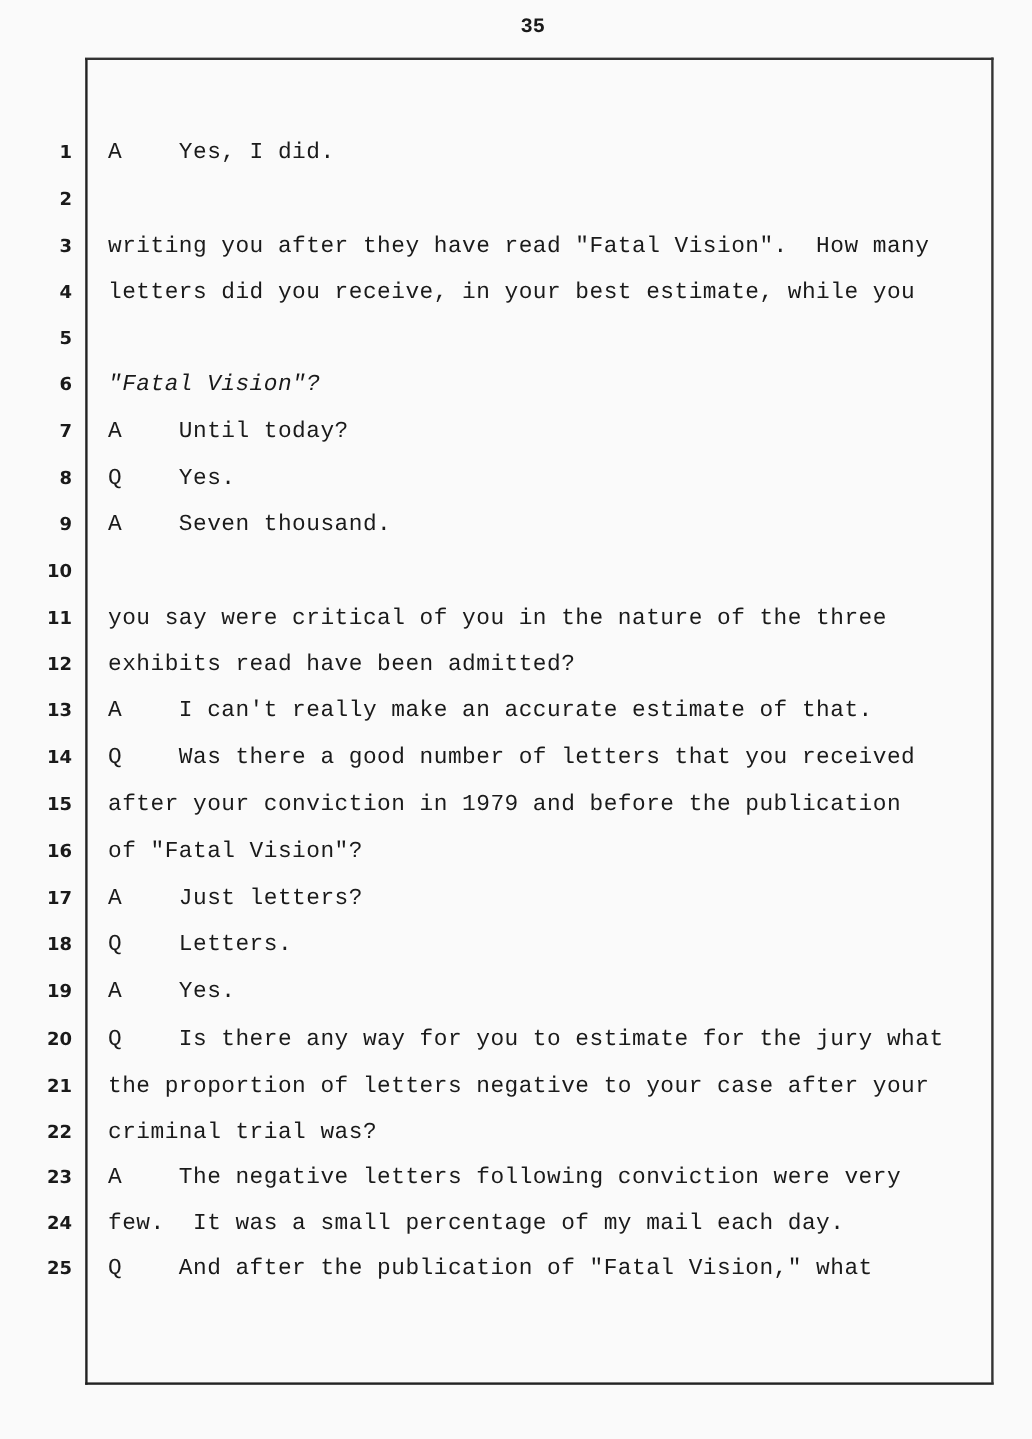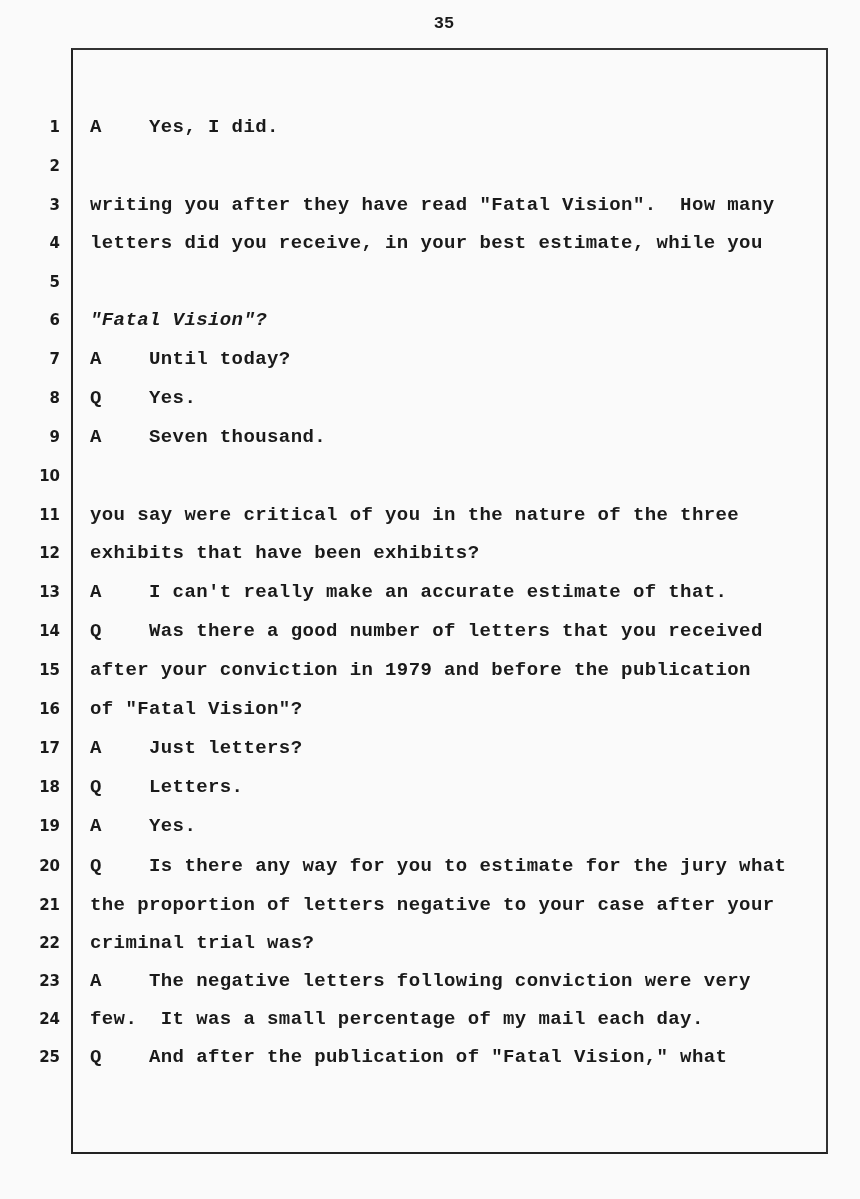--- a/index.html
+++ b/index.html
@@ -49,21 +49,21 @@
       text-align: right;
       font-family: "DejaVu Sans", sans-serif;
       font-weight: bold;
       font-size: 15px;
       top: 2px;
     }
     .ltext {
       position: absolute;
       left: 90px;
       font-size: 19px;
-      font-weight: bold;
+      font-weight: normal;
       letter-spacing: 0.4px;
       white-space: pre;
       top: 0;
     }
   </style>
 </head>
 <body>
 
 <div class="page-number">35</div>
 
@@ -106,21 +106,21 @@
   </div>
   <div class="line" style="top:465px">
     <span class="lnum">10</span>
   </div>
   <div class="line" style="top:504px">
     <span class="lnum">11</span>
     <span class="ltext">you say were critical of you in the nature of the three</span>
   </div>
   <div class="line" style="top:542px">
     <span class="lnum">12</span>
-    <span class="ltext">exhibits that have been exhibits?</span>
+    <span class="ltext">exhibits read have been admitted?</span>
   </div>
   <div class="line" style="top:581px">
     <span class="lnum">13</span>
     <span class="ltext">A    I can't really make an accurate estimate of that.</span>
   </div>
   <div class="line" style="top:620px">
     <span class="lnum">14</span>
     <span class="ltext">Q    Was there a good number of letters that you received</span>
   </div>
   <div class="line" style="top:659px">

